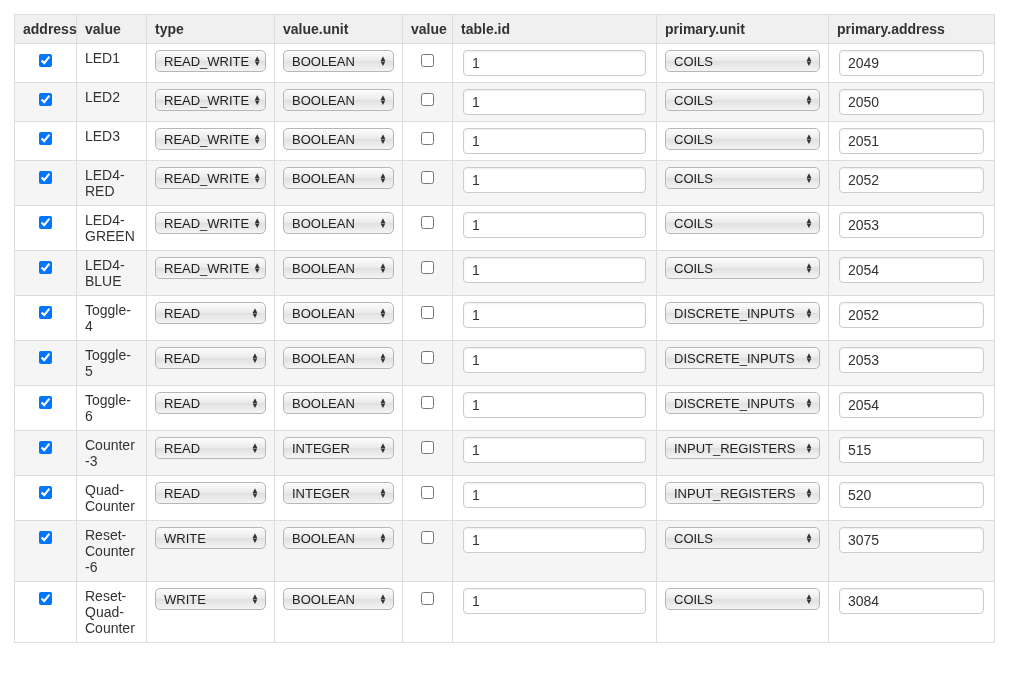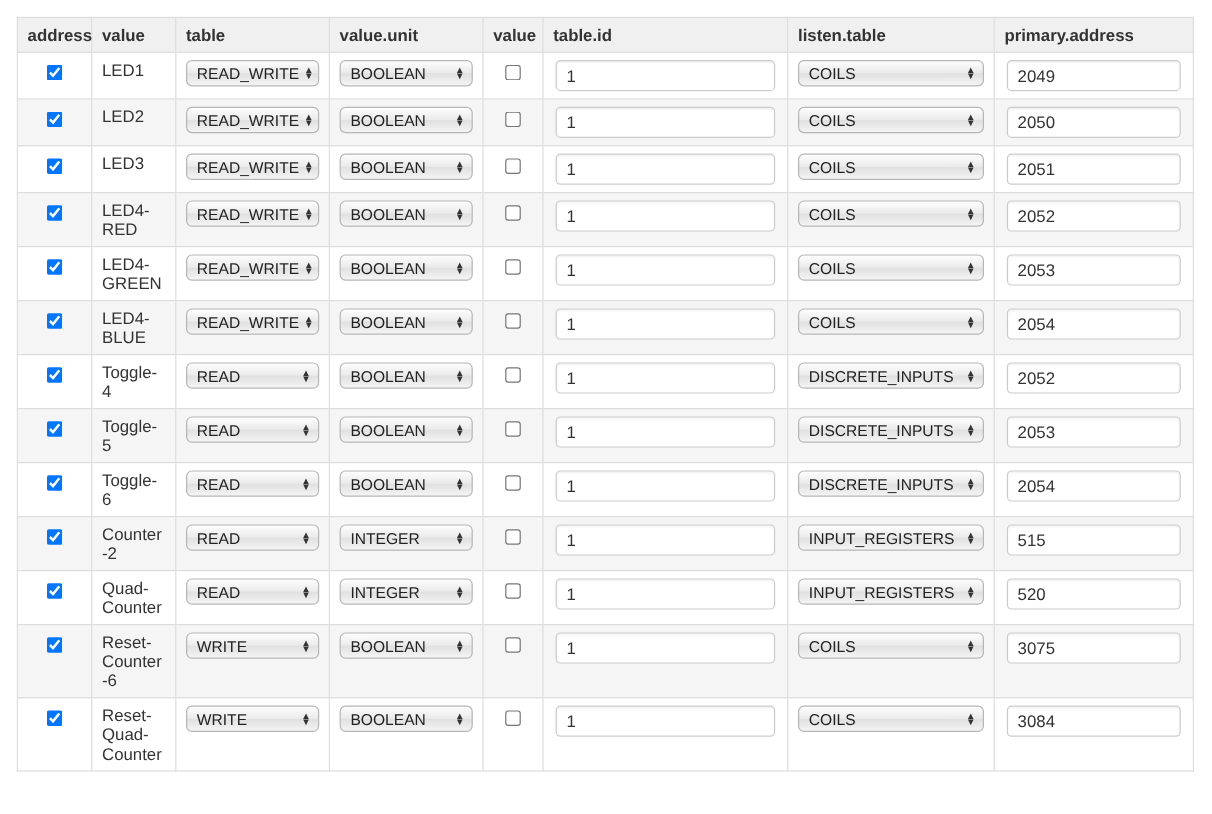--- a/index.html
+++ b/index.html
@@ -99,25 +99,25 @@
       <col class="c-vtype">
     <col class="c-listen">
       <col class="c-unitid">
       <col class="c-ptable">
       <col class="c-addr">
   </colgroup>
   <thead>
     <tr>
       <th>address</th>
       <th>value</th>
-      <th>table</th>
+      <th>type</th>
       <th>value.unit</th>
       <th>value</th>
       <th>table.id</th>
-      <th>listen.table</th>
+      <th>primary.unit</th>
       <th>primary.address</th>
     </tr>
   </thead>
   <tbody id="tbody">
       <tr>
         <td class="center"><input type="checkbox" checked="" style=""></td>
         <td class="name-cell"><span>LED1</span></td>
         <td><div class="mac-select">
             <span>READ_WRITE</span>
             <span class="arrows">
@@ -362,21 +362,21 @@
             <span>DISCRETE_INPUTS</span>
             <span class="arrows">
               <span>▲</span>
               <span>▼</span>
             </span>
           </div></td>
         <td class="input-cell"><input type="text" class="text-input" value="2054" style=""></td>
       </tr>
       <tr>
         <td class="center"><input type="checkbox" checked="" style=""></td>
-        <td class="name-cell"><span>Counter-2</span></td>
+        <td class="name-cell"><span>Counter-3</span></td>
         <td><div class="mac-select">
             <span>READ</span>
             <span class="arrows">
               <span>▲</span>
               <span>▼</span>
             </span>
           </div></td>
         <td><div class="mac-select">
             <span>INTEGER</span>
             <span class="arrows">

